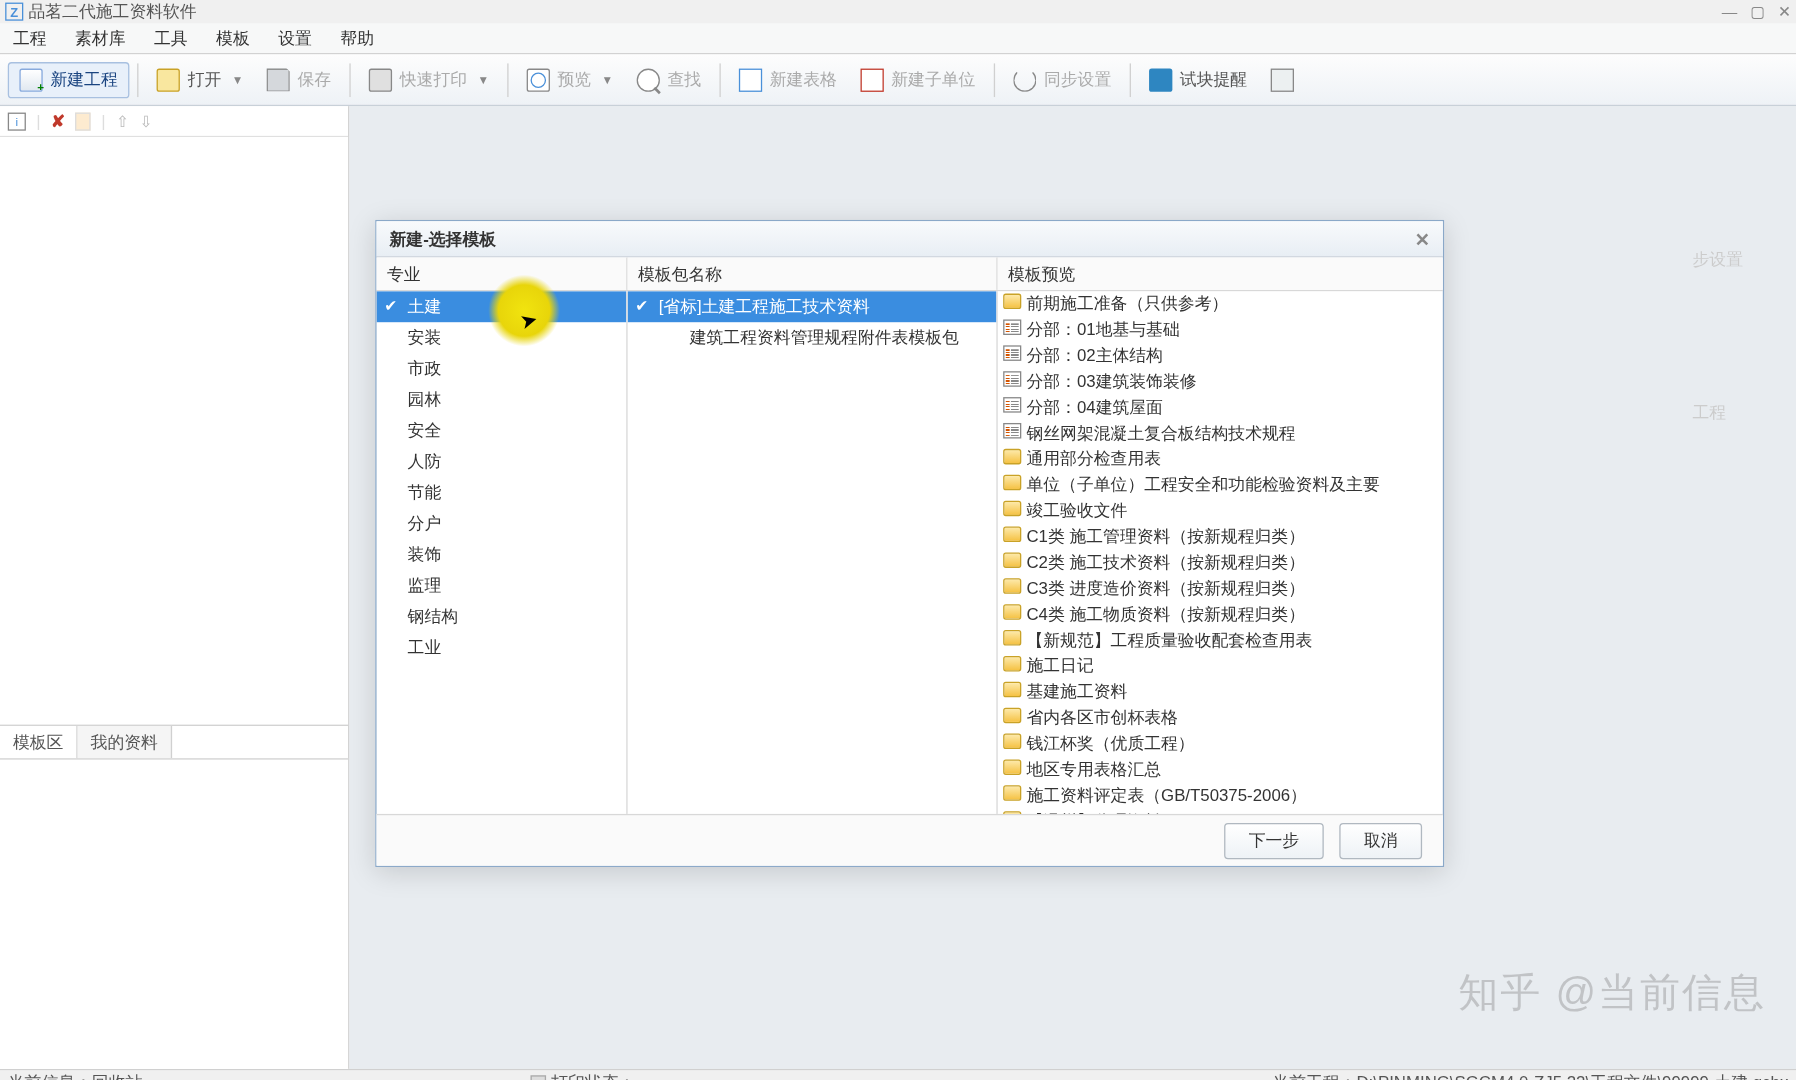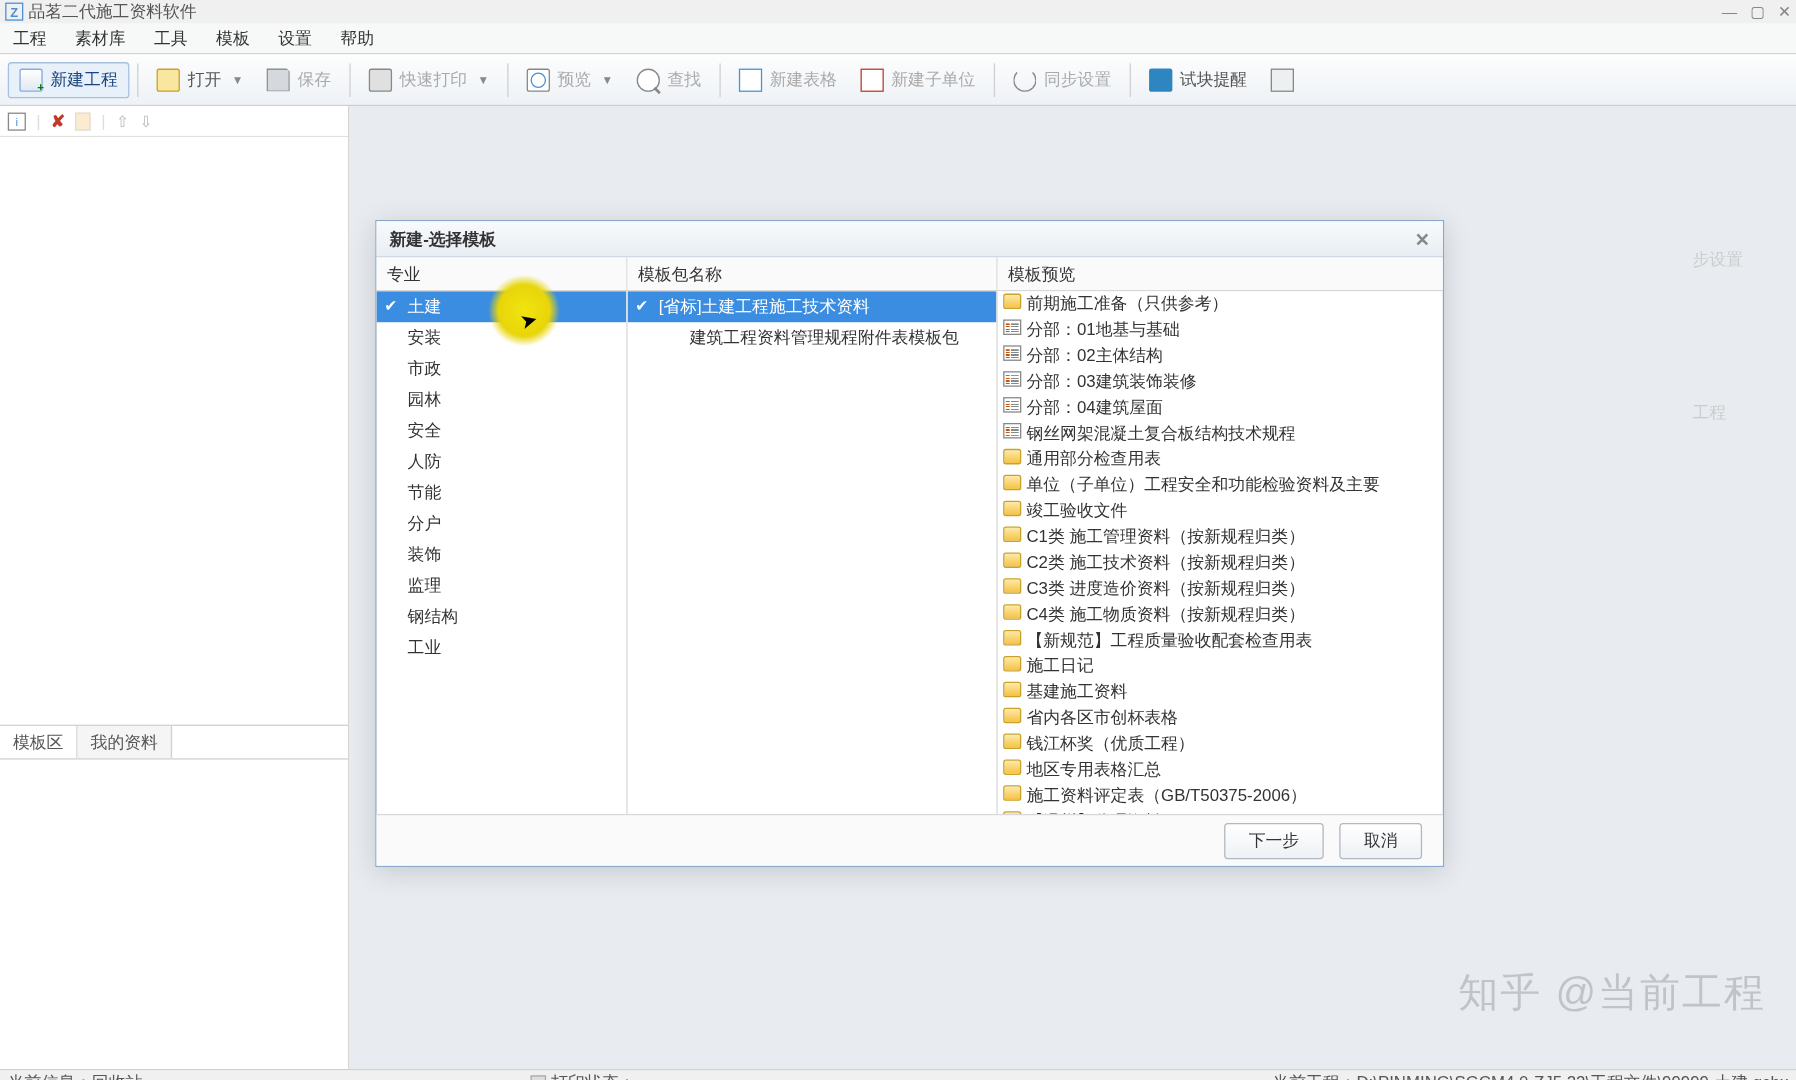--- a/index.html
+++ b/index.html
@@ -259,13 +259,13 @@
       <button>下一步</button>
       <button>取消</button>
     </div>
   </div>
 
   <div class="cursor-highlight"></div>
   <div class="cursor-arrow">➤</div>
 
 </div>
 
-<div class="watermark">知乎 @当前工程</div>
+<div class="watermark">知乎 @当前信息</div>
 
 </body></html>

